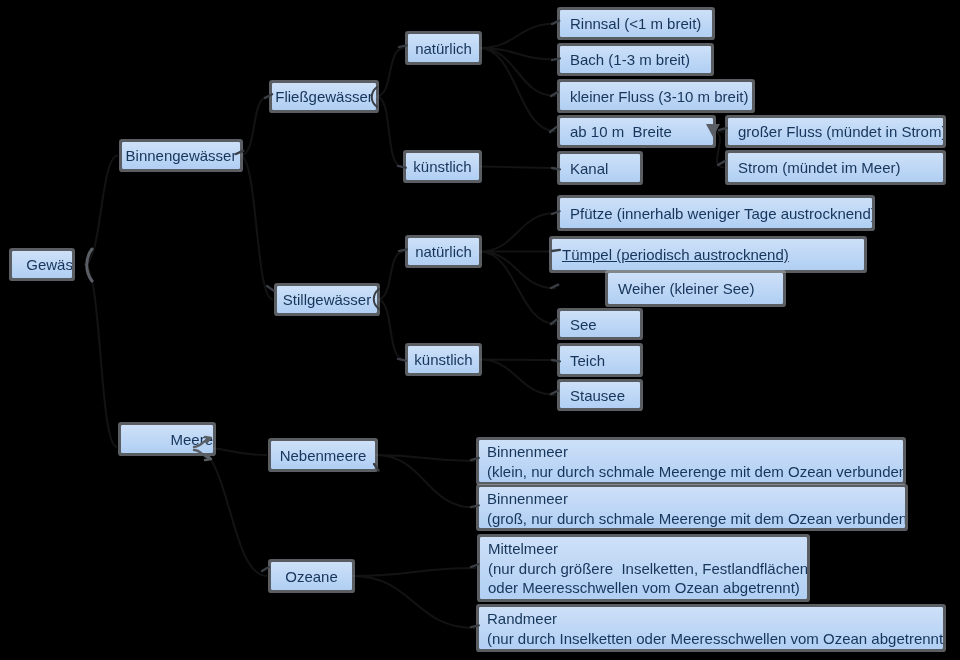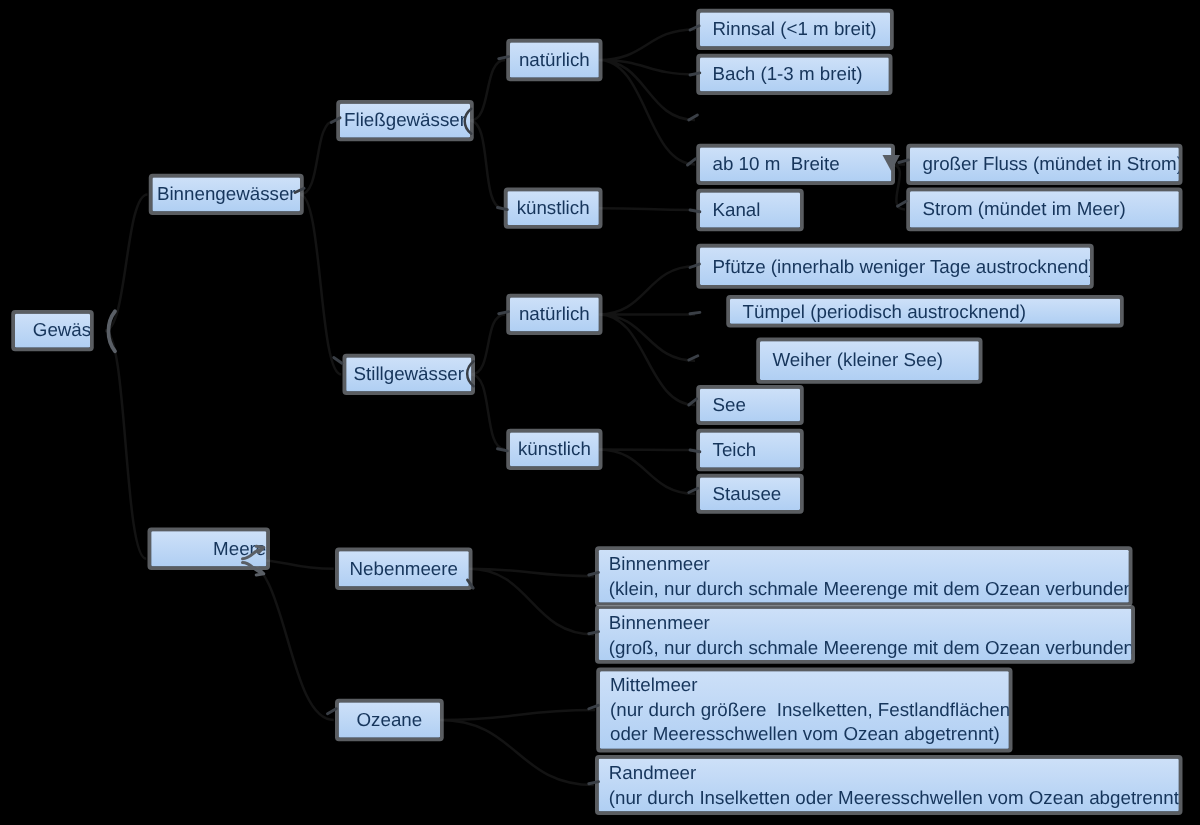--- a/index.html
+++ b/index.html
@@ -49,26 +49,27 @@
       <div class="node center" style="left: 272px; top: 83px; width: 104px; height: 27px;"><span class="lbl">Fließgewässer</span></div>
       <div class="node center" style="left: 277px; top: 286px; width: 100px; height: 27px;"><span class="lbl">Stillgewässer</span></div>
       <div class="node center" style="left: 271px; top: 441px; width: 104px; height: 28px;"><span class="lbl">Nebenmeere</span></div>
       <div class="node center" style="left: 271px; top: 562px; width: 81px; height: 28px;"><span class="lbl">Ozeane</span></div>
       <div class="node center" style="left: 408px; top: 34px; width: 71px; height: 28px;"><span class="lbl">natürlich</span></div>
       <div class="node center" style="left: 406px; top: 153px; width: 73px; height: 27px;"><span class="lbl">künstlich</span></div>
       <div class="node center" style="left: 408px; top: 238px; width: 71px; height: 27px;"><span class="lbl">natürlich</span></div>
       <div class="node center" style="left: 408px; top: 346px; width: 71px; height: 27px;"><span class="lbl">künstlich</span></div>
       <div class="node left" style="left: 560px; top: 10px; width: 152px; height: 27px;"><span class="lbl">Rinnsal (&lt;1 m breit)</span></div>
       <div class="node left" style="left: 560px; top: 46px; width: 151px; height: 27px;"><span class="lbl">Bach (1-3 m breit)</span></div>
+      <div class="node left" style="left: 560px; top: 82px; width: 192px; height: 28px;"><span class="lbl">kleiner Fluss (3-10 m breit)</span></div>
       <div class="node left" style="left: 560px; top: 118px; width: 153px; height: 27px;"><span class="lbl">ab 10 m  Breite</span></div>
       <div class="node left" style="left: 560px; top: 154px; width: 80px; height: 28px;"><span class="lbl">Kanal</span></div>
       <div class="node left" style="left: 728px; top: 118px; width: 215px; height: 27px;"><span class="lbl">großer Fluss (mündet in Strom)</span></div>
       <div class="node left" style="left: 728px; top: 153px; width: 215px; height: 29px;"><span class="lbl">Strom (mündet im Meer)</span></div>
       <div class="node left" style="left: 560px; top: 198px; width: 312px; height: 30px;"><span class="lbl">Pfütze (innerhalb weniger Tage austrocknend)</span></div>
-      <div class="node left" style="left: 584px; top: 239px; width: 312px; height: 20px;"><span class="lbl">Tümpel (periodisch austrocknend)</span></div>
+      <div class="node left" style="left: 552px; top: 239px; width: 312px; height: 31px; text-decoration: underline;"><span class="lbl">Tümpel (periodisch austrocknend)</span></div>
       <div class="node left" style="left: 560px; top: 273px; width: 175px; height: 31px; margin-left: 48px;"><span class="lbl">Weiher (kleiner See)</span></div>
       <div class="node left" style="left: 560px; top: 311px; width: 80px; height: 26px;"><span class="lbl">See</span></div>
       <div class="node left" style="left: 560px; top: 346px; width: 80px; height: 28px;"><span class="lbl">Teich</span></div>
       <div class="node left" style="left: 560px; top: 382px; width: 80px; height: 26px;"><span class="lbl">Stausee</span></div>
       <div class="node multi" style="left: 479px; top: 440px; width: 424px; height: 42px;"><div class="line">Binnenmeer</div><div class="line">(klein, nur durch schmale Meerenge mit dem Ozean verbunden)</div></div>
       <div class="node multi" style="left: 479px; top: 487px; width: 426px; height: 41px;"><div class="line">Binnenmeer</div><div class="line">(groß, nur durch schmale Meerenge mit dem Ozean verbunden)</div></div>
       <div class="node multi" style="left: 480px; top: 537px; width: 327px; height: 62px;"><div class="line">Mittelmeer</div><div class="line">(nur durch größere  Inselketten, Festlandflächen</div><div class="line">oder Meeresschwellen vom Ozean abgetrennt)</div></div>
       <div class="node multi" style="left: 479px; top: 607px; width: 464px; height: 42px;"><div class="line">Randmeer</div><div class="line">(nur durch Inselketten oder Meeresschwellen vom Ozean abgetrennt)</div></div>
     </div>
   <svg id="fragment-layer" width="960" height="660" viewBox="0 0 960 660">

